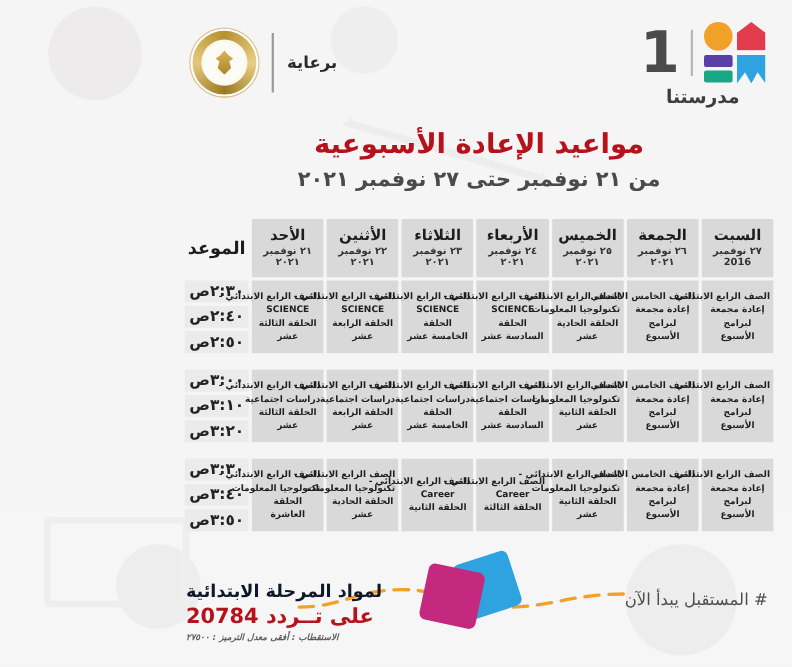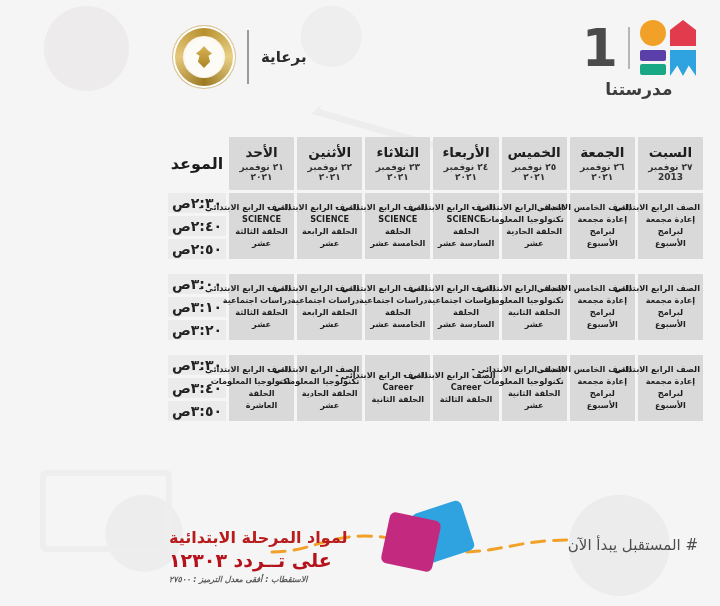--- a/index.html
+++ b/index.html
@@ -82,21 +82,21 @@
     width:56px;height:20px;padding:0;}
   .blockgap{height:7px;}
 
   
   .footer{position:absolute;left:0;right:0;bottom:0;height:120px;}
   .hashtag{position:absolute;right:22px;bottom:52px;font-size:15px;color:#4d4d4d;direction:rtl;}
   .squiggle{position:absolute;right:150px;bottom:46px;width:300px;height:30px;}
   .foot-right{position:absolute;left:18px;bottom:22px;text-align:left;direction:rtl;}
   .f-l1{font-size:16px;font-weight:bold;color:#b5121b;}
   .f-l1 .gray{color:#4a4a4a;}
-  .f-l2{font-size:16px;font-weight:bold;color:#b91c1c;margin-top:2px;}
+  .f-l2{font-size:16px;font-weight:bold;color:#0f172a;margin-top:2px;}
   .f-l3{font-size:19px;font-weight:bold;color:#b5121b;margin-top:2px;}
   .f-l4{font-size:8px;font-weight:bold;color:#5c5c5c;margin-top:4px;font-style:italic;}
   .books{position:absolute;left:232px;bottom:36px;width:92px;height:66px;}
   .bk{position:absolute;width:52px;height:52px;border-radius:6px;}
   .bk-blue{background:#2ea3e0;left:34px;top:2px;transform:rotate(-18deg);}
   .bk-pink{background:#c2297f;left:2px;top:12px;transform:rotate(12deg);}
 </style>
 </head>
 <body>
 
@@ -128,28 +128,32 @@
             <div class="m-bar-t"></div>
           </div>
         </div>
         <div class="ch-sep"></div>
         <div class="ch-one">1</div>
       </div>
       <div class="ch-name">مدرستنا</div>
     </div>
   </div>
 
+  <div class="title-block">
+    <div class="title-main">مواعيد الإعادة الأسبوعية</div>
+    <div class="title-sub">من ٢١ نوفمبر حتى ٢٧ نوفمبر ٢٠٢١</div>
+  </div>
 
   <div class="table-wrap">
     <table>
       <thead>
         <tr id="header-row">
             <th class="day">
               <span class="dname">السبت</span>
-              <span class="ddate">٢٧ نوفمبر 2013</span>
+              <span class="ddate">٢٧ نوفمبر 2016</span>
             </th>
             <th class="day">
               <span class="dname">الجمعة</span>
               <span class="ddate">٢٦ نوفمبر ٢٠٢١</span>
             </th>
             <th class="day">
               <span class="dname">الخميس</span>
               <span class="ddate">٢٥ نوفمبر ٢٠٢١</span>
             </th>
             <th class="day">
@@ -322,18 +326,18 @@
       <path d="M2,22 C40,22 55,6 95,6 C135,6 150,22 190,22 C230,22 250,10 298,10" fill="none" stroke="#f2a128" stroke-width="3" stroke-linecap="round" stroke-dasharray="13 9"></path>
     </svg>
 
     <div class="books">
       <div class="bk bk-blue"></div>
       <div class="bk bk-pink"></div>
     </div>
 
     <div class="foot-right">
       <div class="f-l2">لمواد المرحلة الابتدائية</div>
-      <div class="f-l3">على تــردد ١٢٣٠٣</div>
+      <div class="f-l3">على تــردد 20784</div>
       <div class="f-l4">الاستقطاب : أفقى    معدل الترميز : ٢٧٥٠٠</div>
     </div>
   </div>
 
 </div>
 
 </body></html>

